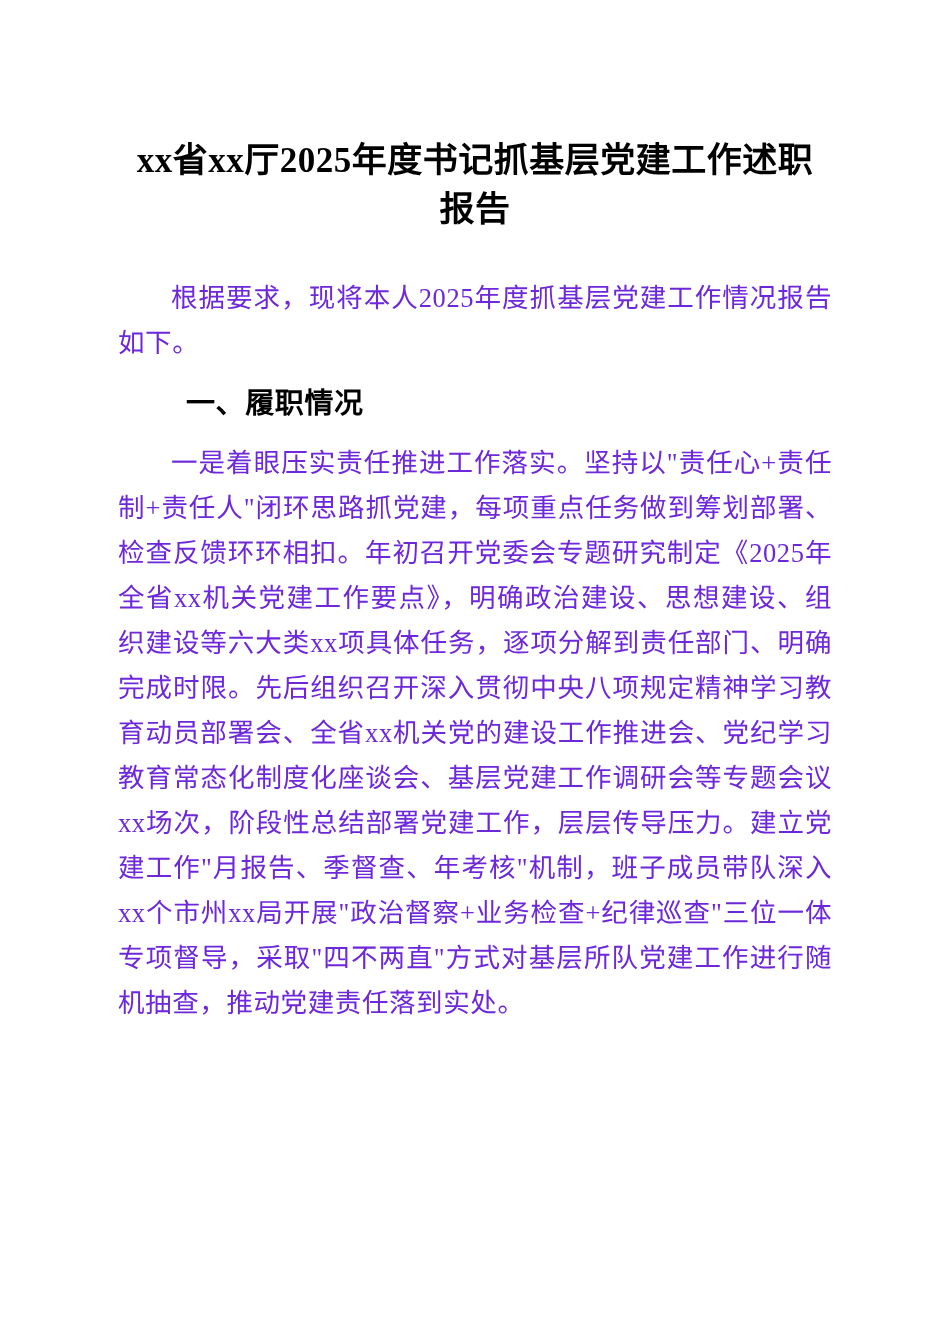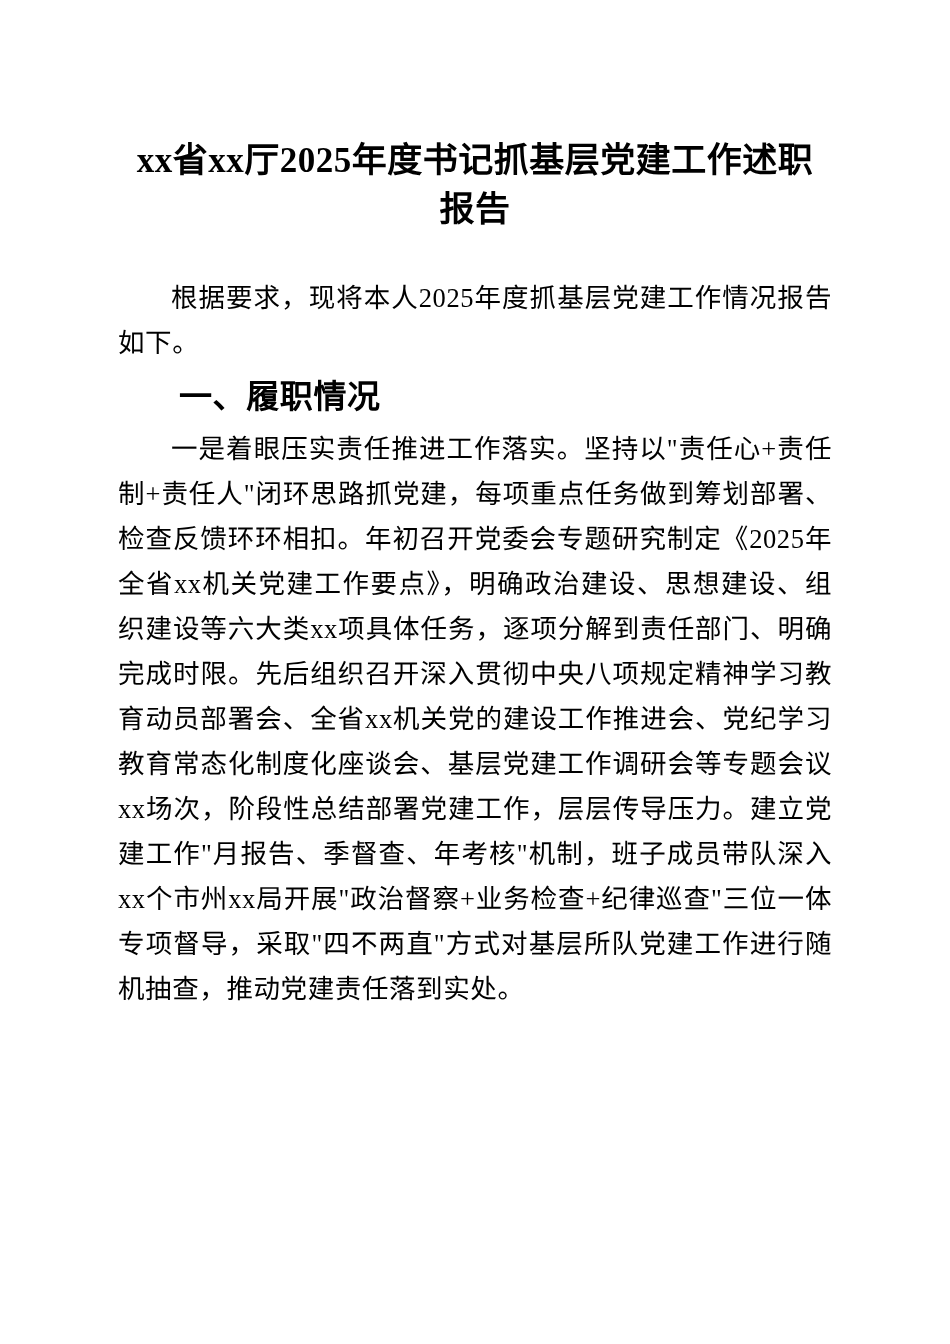--- a/index.html
+++ b/index.html
@@ -34,35 +34,35 @@
     padding-top: 136px;
     letter-spacing: 0.5px;
   }
   .body-block {
     margin-top: 42px;
   }
   p.para {
     font-family: "Liberation Serif", "DejaVu Serif", serif;
     font-size: 26.5px;
     line-height: 45px;
-    color: #000000;
+    color: #6d28d9;
     margin: 0;
     text-align: justify;
     text-justify: inter-ideograph;
     text-indent: 53px;
     letter-spacing: 0.6px;
     word-break: break-all;
   }
   h2.section-heading {
     font-family: "Liberation Sans", "DejaVu Sans", sans-serif;
     font-weight: bold;
-    font-size: 33px;
+    font-size: 29px;
     line-height: 45px;
     color: #000000;
-    margin: 8px;
+    margin: 15px;
     text-indent: 53px;
     letter-spacing: 0.6px;
   }
 </style>
 </head>
 <body>
 
 <div class="page">
   <div class="content">
 

